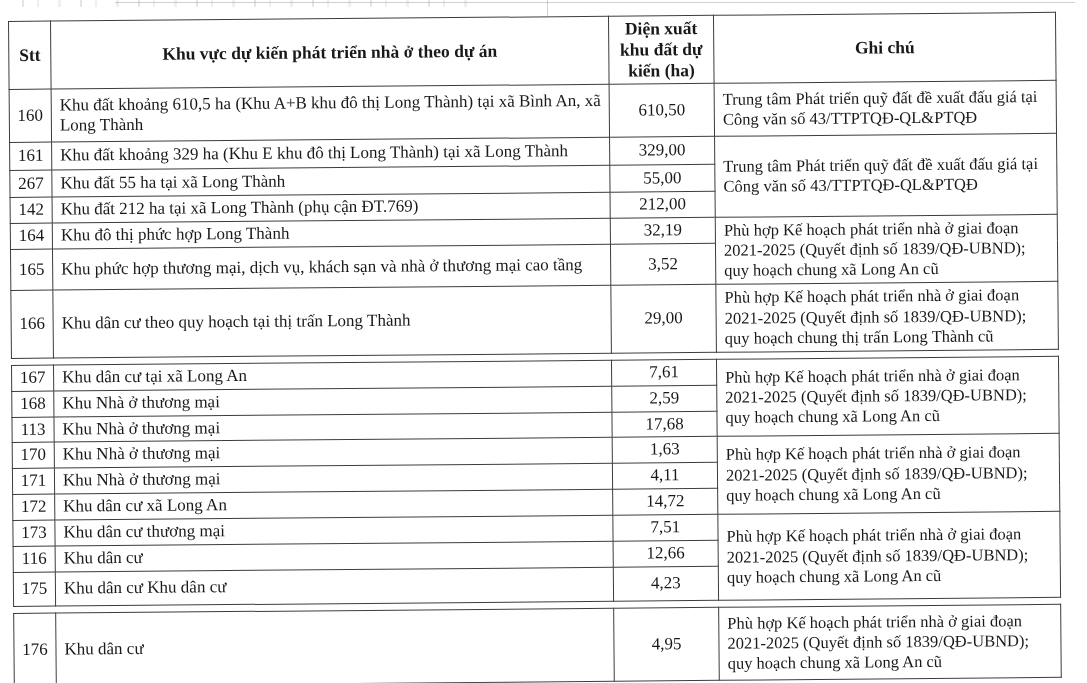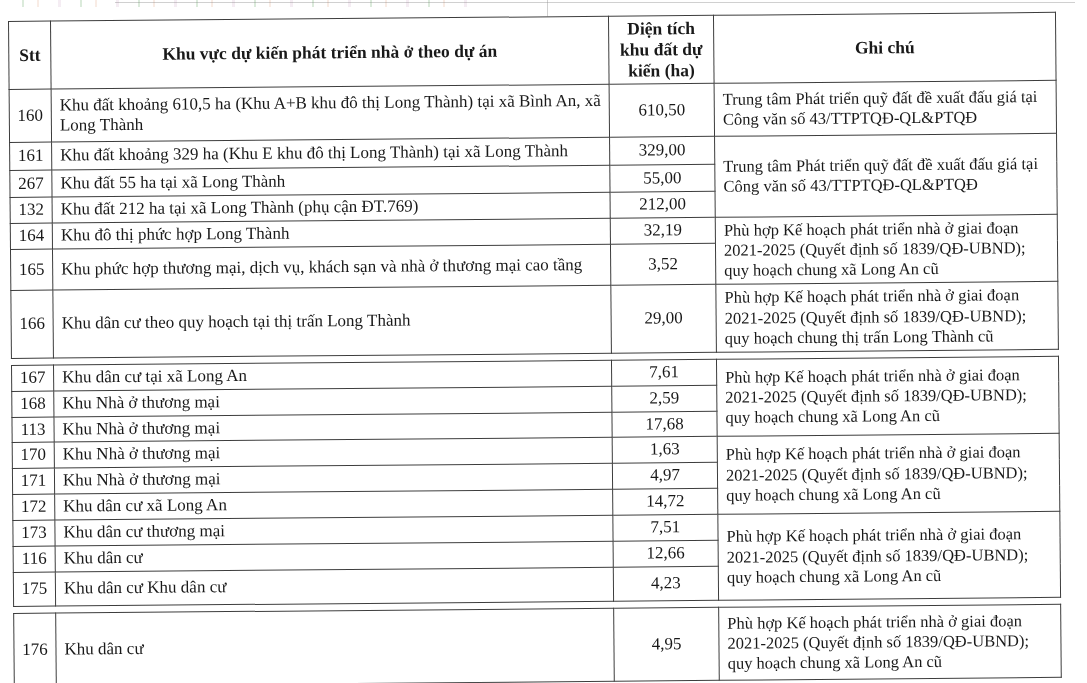--- a/index.html
+++ b/index.html
@@ -66,42 +66,42 @@
     <colgroup>
         <col class="c-stt">
         <col class="c-name">
         <col class="c-size">
         <col class="c-note">
       </colgroup>
     <tbody>
         <tr style="height:68px">
       <th>Stt</th>
       <th>Khu vực dự kiến phát triển nhà ở theo dự án</th>
-      <th>Diện tích khu đất dự kiến (ha)</th>
+      <th>Diện xuất khu đất dự kiến (ha)</th>
       <th>Ghi chú</th>
     </tr>
     <tr style="height:53px">
       <td class="stt">160</td>
       <td class="name">Khu đất khoảng 610,5 ha (Khu A+B khu đô thị Long Thành) tại xã Bình An, xã Long Thành</td>
       <td class="size">610,50</td>
       <td class="note">Trung tâm Phát triển quỹ đất đề xuất đấu giá tại Công văn số 43/TTPTQĐ-QL&amp;PTQĐ</td>
     </tr>
     <tr style="height:28px">
       <td class="stt">161</td>
       <td class="name">Khu đất khoảng 329 ha (Khu E khu đô thị Long Thành) tại xã Long Thành</td>
       <td class="size">329,00</td>
       <td class="note" rowspan="3">Trung tâm Phát triển quỹ đất đề xuất đấu giá tại Công văn số 43/TTPTQĐ-QL&amp;PTQĐ</td>
     </tr>
     <tr style="height:27px">
       <td class="stt">267</td>
       <td class="name">Khu đất 55 ha tại xã Long Thành</td>
       <td class="size">55,00</td>
     </tr>
     <tr style="height:26px">
-      <td class="stt">132</td>
+      <td class="stt">142</td>
       <td class="name">Khu đất 212 ha tại xã Long Thành (phụ cận ĐT.769)</td>
       <td class="size">212,00</td>
     </tr>
     <tr style="height:26px">
       <td class="stt">164</td>
       <td class="name">Khu đô thị phức hợp Long Thành</td>
       <td class="size">32,19</td>
       <td class="note" rowspan="2">Phù hợp Kế hoạch phát triển nhà ở giai đoạn 2021-2025 (Quyết định số 1839/QĐ-UBND); quy hoạch chung xã Long An cũ</td>
     </tr>
     <tr style="height:41px">
@@ -144,21 +144,21 @@
     </tr>
     <tr style="height:26px">
       <td class="stt">170</td>
       <td class="name">Khu Nhà ở thương mại</td>
       <td class="size">1,63</td>
       <td class="note" rowspan="3">Phù hợp Kế hoạch phát triển nhà ở giai đoạn 2021-2025 (Quyết định số 1839/QĐ-UBND); quy hoạch chung xã Long An cũ</td>
     </tr>
     <tr style="height:26px">
       <td class="stt">171</td>
       <td class="name">Khu Nhà ở thương mại</td>
-      <td class="size">4,97</td>
+      <td class="size">4,11</td>
     </tr>
     <tr style="height:26px">
       <td class="stt">172</td>
       <td class="name">Khu dân cư xã Long An</td>
       <td class="size">14,72</td>
     </tr>
     <tr style="height:26px">
       <td class="stt">173</td>
       <td class="name">Khu dân cư thương mại</td>
       <td class="size">7,51</td>

